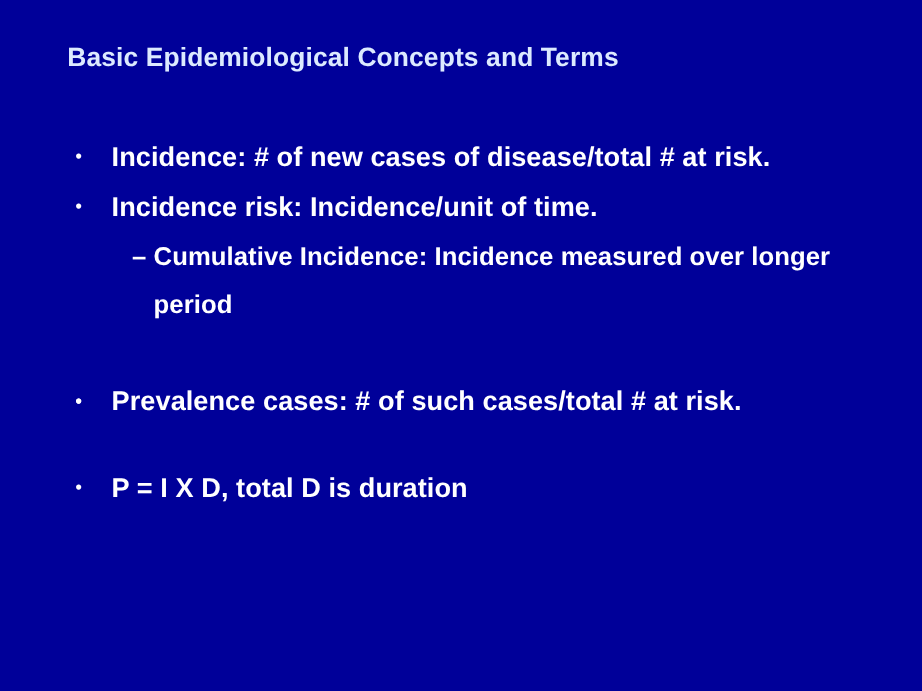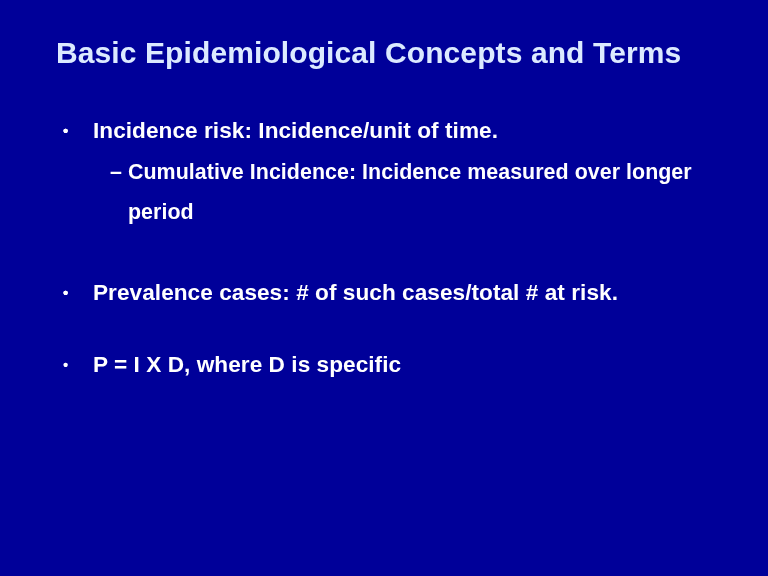--- a/index.html
+++ b/index.html
@@ -20,21 +20,21 @@
     background: #000099;
     box-sizing: border-box;
   }
 
   
   .slide-title {
     position: absolute;
     left: 56px;
     top: 36px;
     width: 680px;
-    font-size: 30px;
+    font-size: 22px;
     font-weight: bold;
     color: #dceaff;
     letter-spacing: 0.1px;
     line-height: 1.1;
     white-space: nowrap;
   }
 
   
   .body-area {
     position: absolute;
@@ -113,20 +113,21 @@
 <body>
 
 <div class="slide">
 
   <div class="slide-title">Basic Epidemiological Concepts and Terms</div>
 
   <div class="body-area">
 
     <div class="bullet-row">
       <span class="marker dot">•</span>
+      <span class="bullet-text">Incidence: # of new cases of disease/total # at risk.</span>
     </div>
 
     <div class="bullet-row">
       <span class="marker dot">•</span>
       <span class="bullet-text">Incidence risk: Incidence/unit of time.</span>
     </div>
 
     <div class="sub-row">
       <span class="marker">–</span>
       <span class="bullet-text">Cumulative Incidence:  Incidence measured over longer period</span>
@@ -140,17 +141,17 @@
 
     <div class="bullet-row">
       <span class="marker dot">•</span>
       <span class="bullet-text">Prevalence cases: # of such cases/total # at risk.</span>
     </div>
 
     <div class="spacer-line-sm"></div>
 
     <div class="bullet-row">
       <span class="marker dot">•</span>
-      <span class="bullet-text nowrap">P =  I X D, where D is specific</span>
+      <span class="bullet-text nowrap">P =  I X D, total D is duration</span>
     </div>
 
   </div>
 </div>
 
 </body></html>

